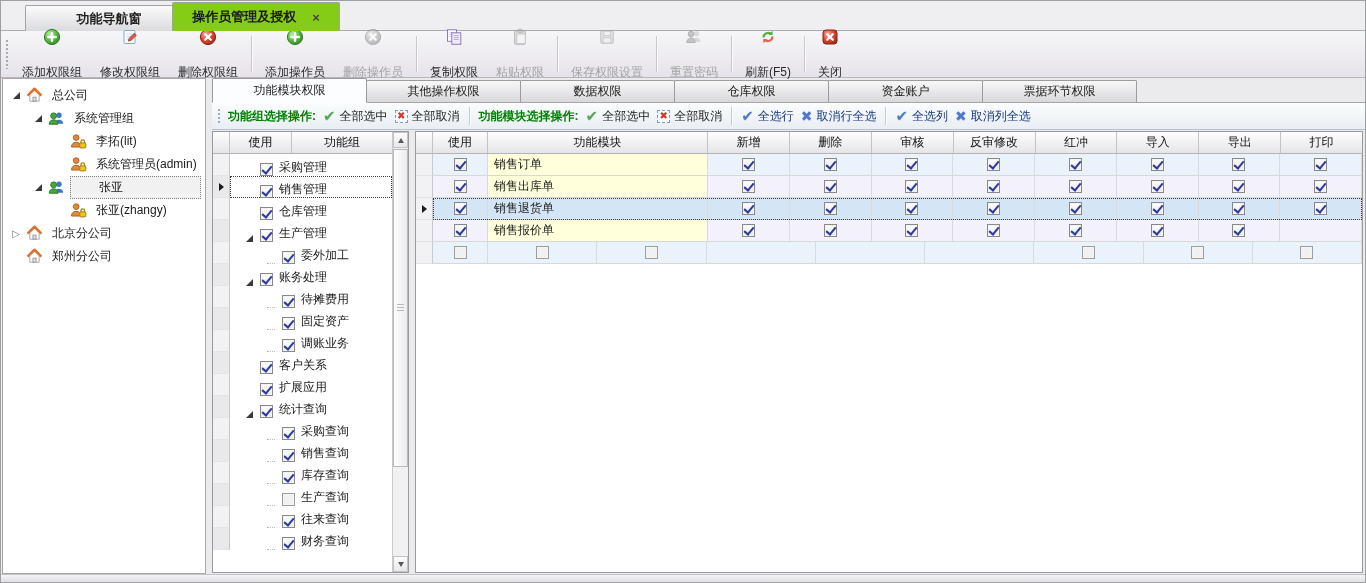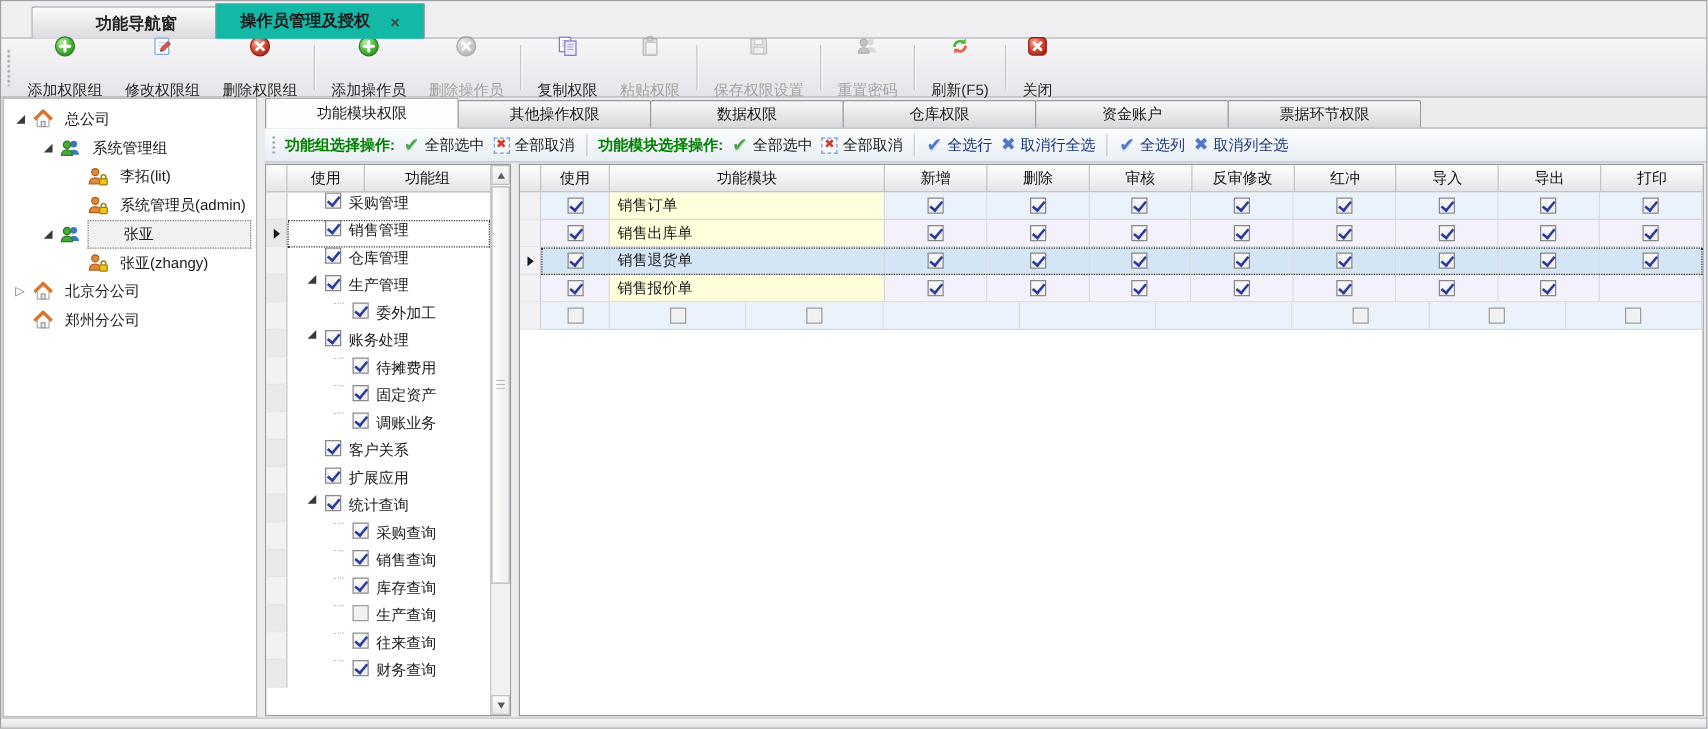--- a/index.html
+++ b/index.html
@@ -4,21 +4,21 @@
 <style>
   html,body{margin:0;padding:0;background:#D8D8DC;}
   *{box-sizing:border-box;}
   body{font-family:"Liberation Sans","DejaVu Sans",sans-serif;font-size:12px;color:#1A1A1A;-webkit-font-smoothing:antialiased;}
   .app{position:relative;width:1366px;height:583px;background:#EBEBED;overflow:hidden;border:1px solid #9FA0A4;display:flex;flex-direction:column;}
 
   
   .tabbar{height:30px;background:#EFEEF1;border-bottom:1px solid #ABABAF;position:relative;flex:none;}
   .wtab{position:absolute;display:flex;align-items:center;justify-content:center;font-weight:bold;font-size:13px;cursor:default;}
   .wtab.inactive{left:2px;top:4px;width:168px;height:26px;background:linear-gradient(#FBFBFB,#DBDADE);border:1px solid #A2A2A6;border-bottom:none;border-radius:2px 2px 0 0;color:#222;margin-left:22px;}
-  .wtab.active{left:171px;top:1px;width:168px;height:29px;background:#14b8a6;border:1px solid #A2A2A6;border-bottom:none;border-radius:2px 2px 0 0;z-index:3;align-items:center;}
+  .wtab.active{left:171px;top:1px;width:168px;height:29px;background:#84cc16;border:1px solid #A2A2A6;border-bottom:none;border-radius:2px 2px 0 0;z-index:3;align-items:center;}
   .closex{margin-left:16px;font-weight:bold;color:#444;font-size:13px;line-height:1;}
 
   
   .toolbar{height:47px;flex:none;background:linear-gradient(#F6F5F7,#E6E4EA);border-bottom:1px solid #B6B6BA;display:flex;align-items:stretch;padding-left:12px;position:relative;}
   .toolbar::before{content:"";position:absolute;left:4px;top:8px;bottom:8px;width:4px;
     background-image:radial-gradient(circle,#A6AAB2 1px,transparent 1.2px);background-size:4px 4px;}
   .tbtn{display:flex;flex-direction:column;align-items:center;justify-content:center;gap:18px;padding:2px 9px;white-space:nowrap;}
   .tbtn .tlabel{font-size:12px;color:#2A2A2A;}
   .tbtn.disabled .tlabel{color:#A3A3A3;}
   .tbtn.disabled .icn{filter:grayscale(1) opacity(.55);}
@@ -65,21 +65,21 @@
   .grids{flex:1;display:flex;min-height:0;padding:1px 2px 1px 0;}
   .ggrid{width:197px;flex:none;border:1px solid #9A9A9E;background:#FFF;display:flex;min-height:0;}
   .ggrid-main{flex:1;display:flex;flex-direction:column;min-width:0;overflow:hidden;}
   .gheader,.mheader{height:22px;flex:none;display:flex;background:linear-gradient(#FEFEFE,#E5E5E8);border-bottom:1px solid #B4B4B8;}
   .hcell{display:flex;align-items:center;justify-content:center;border-right:1px solid #C4C4C8;color:#111;}
   .gbody{flex:1;overflow:hidden;}
   .grow{height:22px;display:flex;align-items:stretch;}
   .gmark,.mmark{width:17px;flex:none;background:#F2F2F4;border-right:1px solid #C9C9CC;border-bottom:1px solid #E4E4E6;display:flex;align-items:center;justify-content:center;}
   .grow:nth-child(even) .gmark{background:#E9E9EB;}
   .rowmark{width:0;height:0;border-left:5px solid #1A1A1A;border-top:4px solid transparent;border-bottom:4px solid transparent;}
-  .ginner{flex:1;display:flex;align-items:flex-start;position:relative;min-width:0;}
+  .ginner{flex:1;display:flex;align-items:flex-end;position:relative;min-width:0;}
   .grow.selected .ginner{outline:1px dotted #3C3C3C;outline-offset:-1px;}
   .gexp{width:14px;flex:none;margin-left:12px;display:flex;align-items:center;justify-content:center;}
   .grow.child .gexp{margin-left:34px;}
   .gstub{width:8px;height:0;border-top:1px dotted #B9B9BD;flex:none;}
   .glab{margin-left:6px;white-space:nowrap;}
 
   
   .cb{width:13px;height:13px;flex:none;border:1px solid #898989;background:linear-gradient(#FDFDFD,#E9E9E9);position:relative;display:inline-block;box-shadow:0 0 0 1px #F4F4F4 inset;}
   .cb.unchecked{background:#F1F1F1;border-color:#9D9D9D;}
   .cb.checked::after{content:"";position:absolute;left:1px;top:2px;width:8px;height:4px;border-left:2px solid var(--check);border-bottom:2px solid var(--check);transform:rotate(-50deg);}

